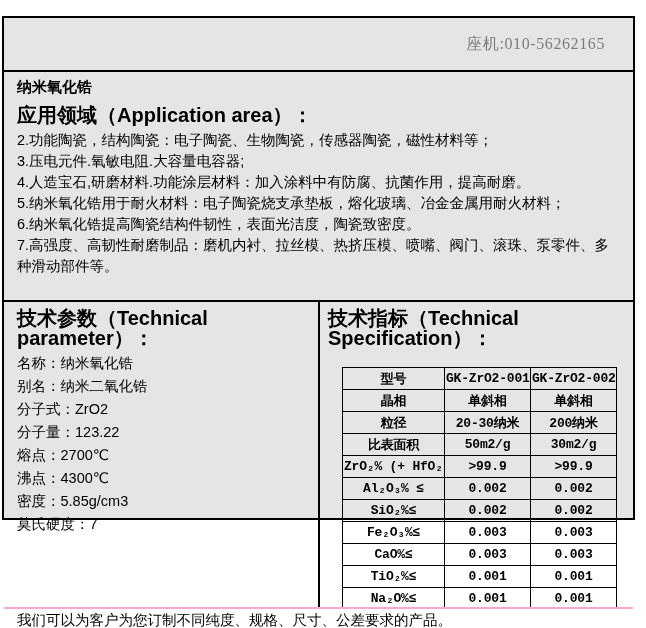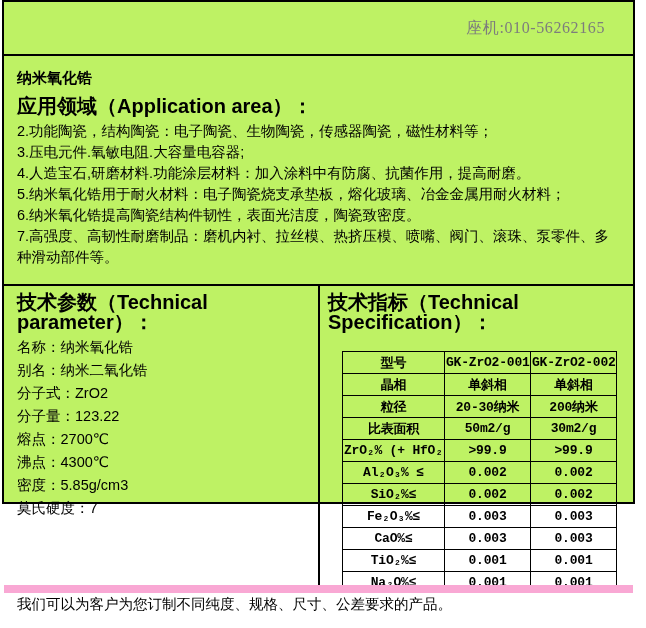--- a/index.html
+++ b/index.html
@@ -3,42 +3,42 @@
 <meta charset="utf-8">
 <style>
   * { margin:0; padding:0; box-sizing:border-box; }
   html,body { background:#ffffff; }
   .page {
     position:relative; width:646px; height:628px; background:#ffffff;
     font-family:"Liberation Sans","DejaVu Sans",sans-serif; color:#000;
     overflow:hidden;
   }
   .doc {
-    position:absolute; left:2px; top:0; width:633px; height:504px;
-    border:2px solid #000; background:#bef264;
+    position:absolute; left:2px; top:16px; width:633px; height:504px;
+    border:2px solid #000; background:#e5e5e5;
   }
   
   .header {
     height:54px; border-bottom:2px solid #000;
     display:flex; align-items:center; justify-content:flex-end;
     padding-right:28px; gap:18px;
     font-family:"Liberation Serif","DejaVu Serif",serif;
     font-size:16px; color:#7d7d7d; letter-spacing:0.6px;
   }
   
   .apply {
     height:230px; border-bottom:2px solid #000;
-    padding:12px 12px 0 13px; overflow:hidden;
+    padding:5px 12px 0 13px; overflow:hidden;
   }
   .product-title { font-size:15px; font-weight:bold; line-height:19px; margin-bottom:9px; }
   .section-heading { font-size:20px; font-weight:bold; line-height:20px; }
   .apply .section-heading { margin-bottom:5px; }
   .app-item { font-size:14.5px; line-height:21px; }
   
-  .middle { height:307px; border-bottom:8px solid #f9a8d4; display:flex; }
+  .middle { height:307px; border-bottom:2px solid #f9a8d4; display:flex; }
   .left-col {
     width:316px; border-right:2px solid #000;
     padding:6px 10px 0 13px; overflow:hidden;
   }
   .left-col .section-heading { margin-bottom:4px; }
   .param-row { font-size:14.5px; line-height:23px; white-space:pre; }
   .right-col { flex:1; padding:6px 0 0 8px; overflow:hidden; }
   .spec-table {
     margin:19px 0 0 14px; border-collapse:collapse; table-layout:fixed;
     width:274px;

